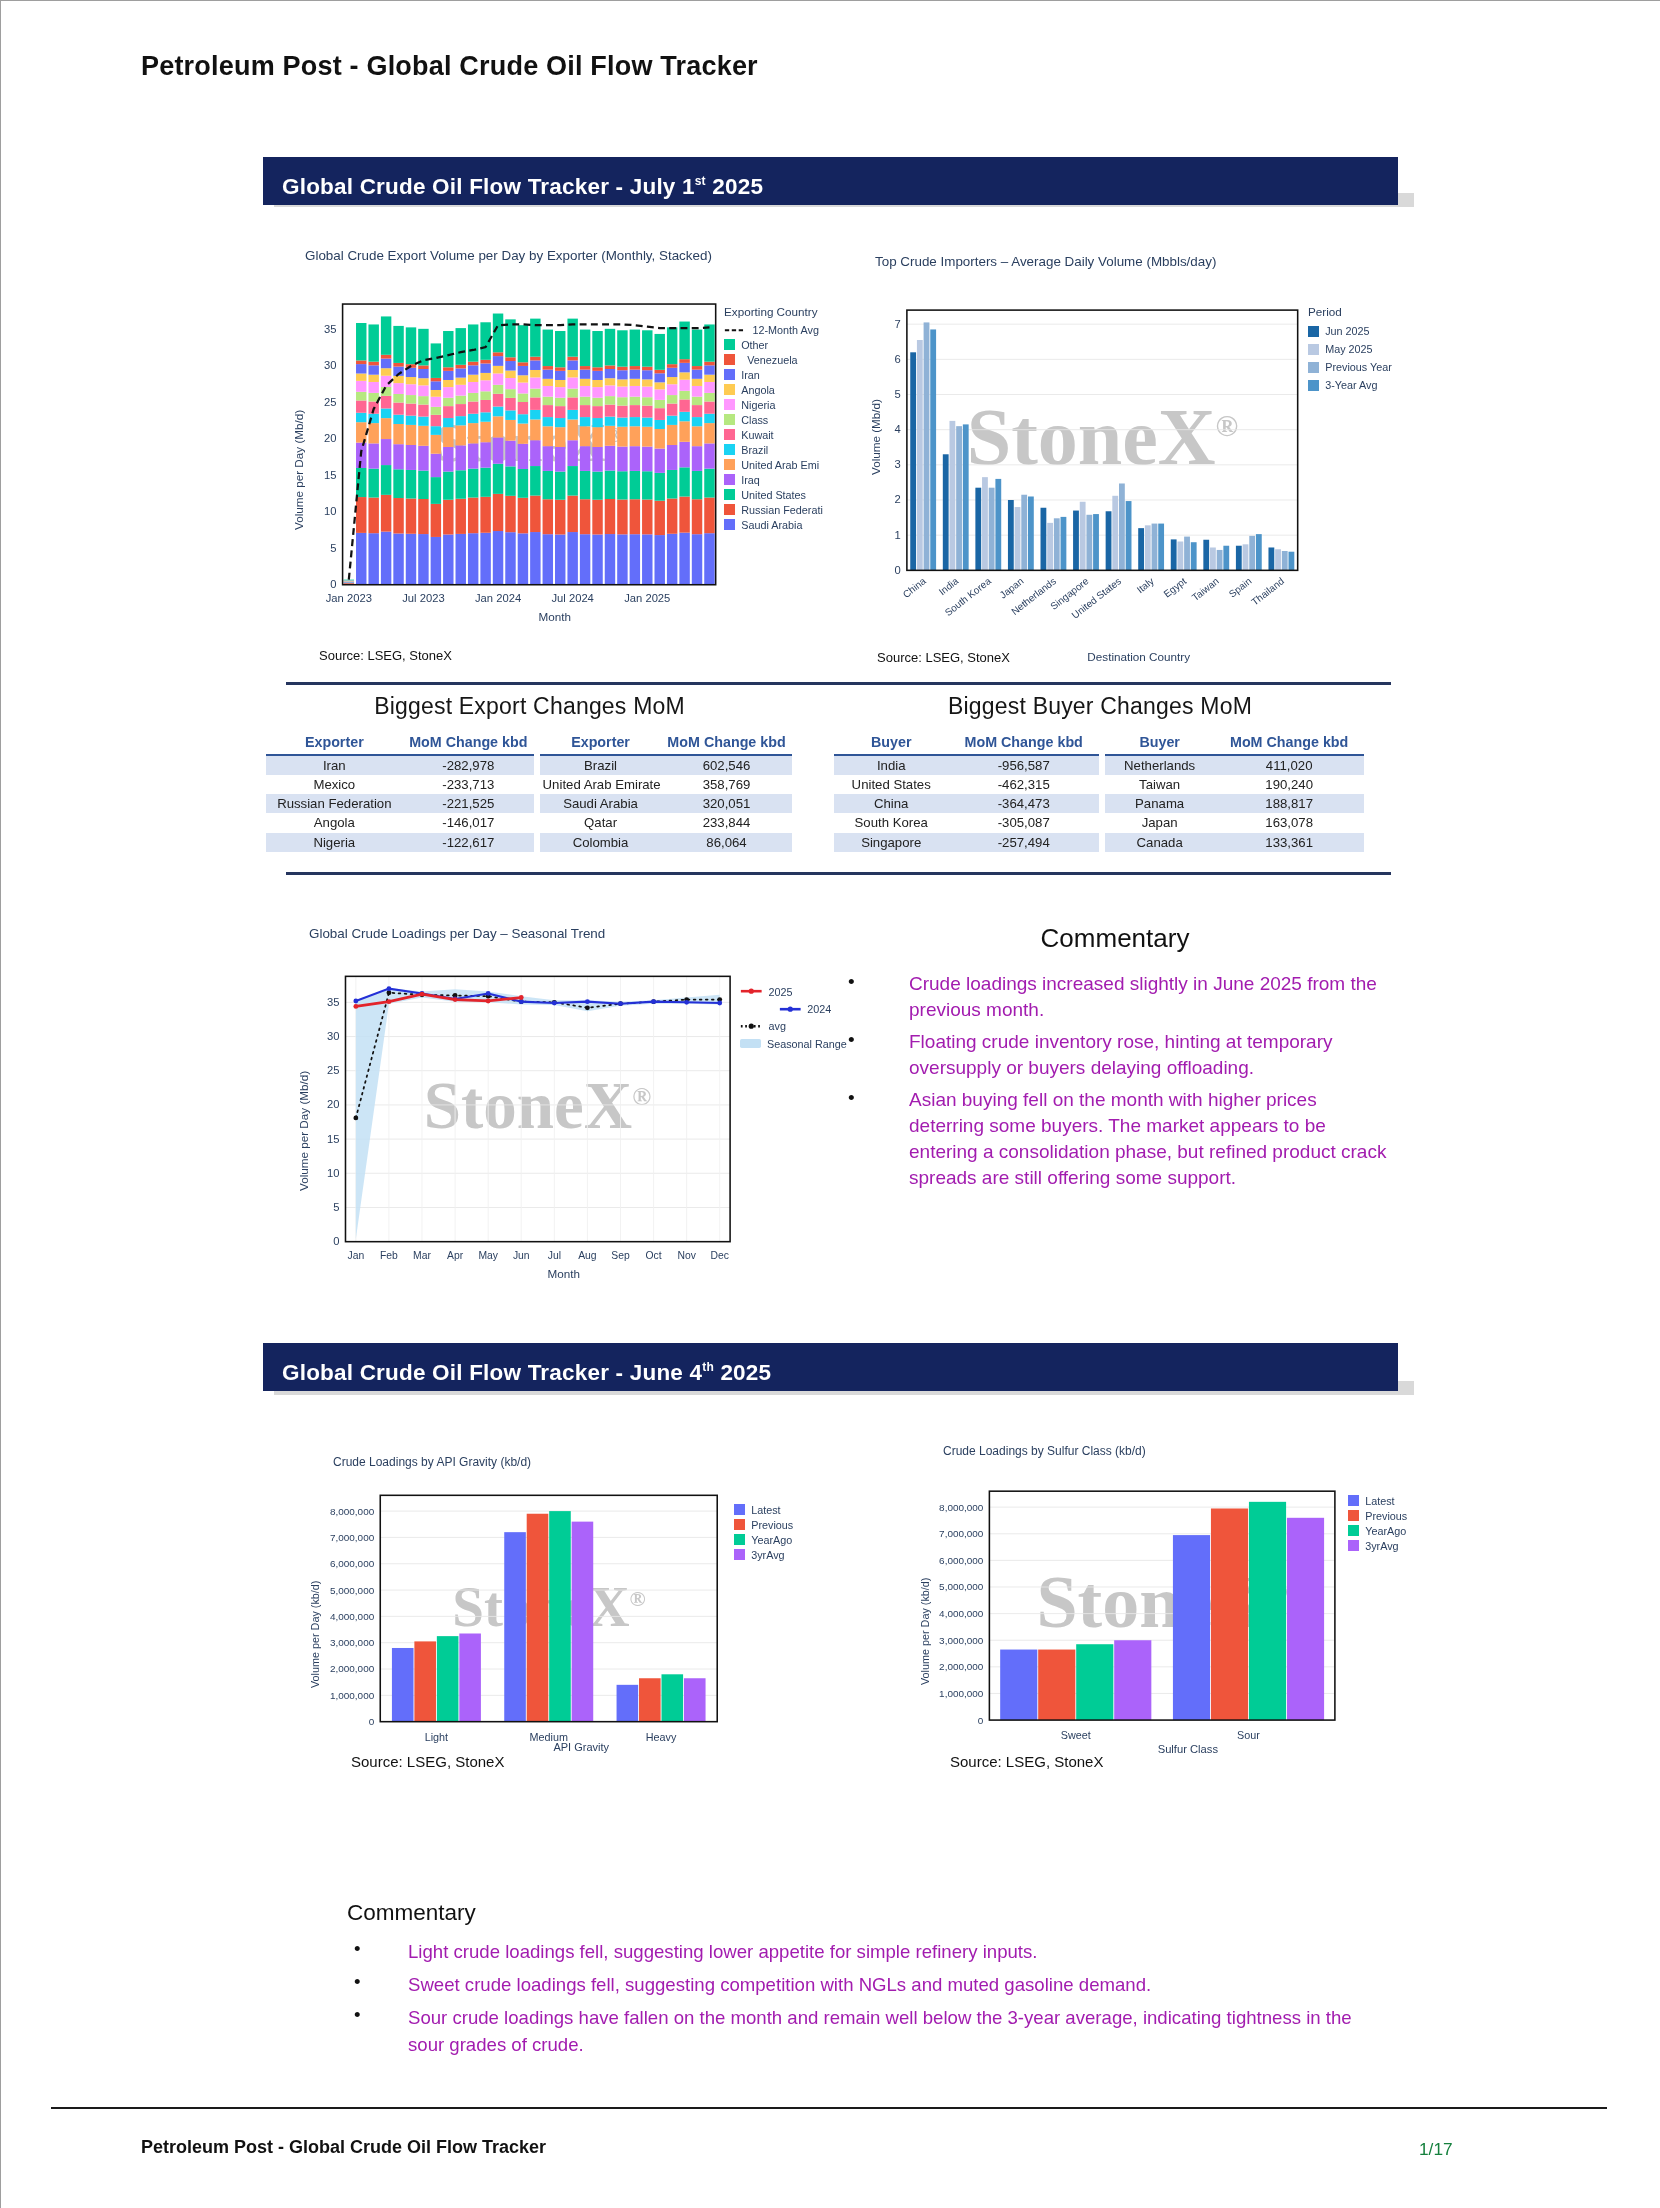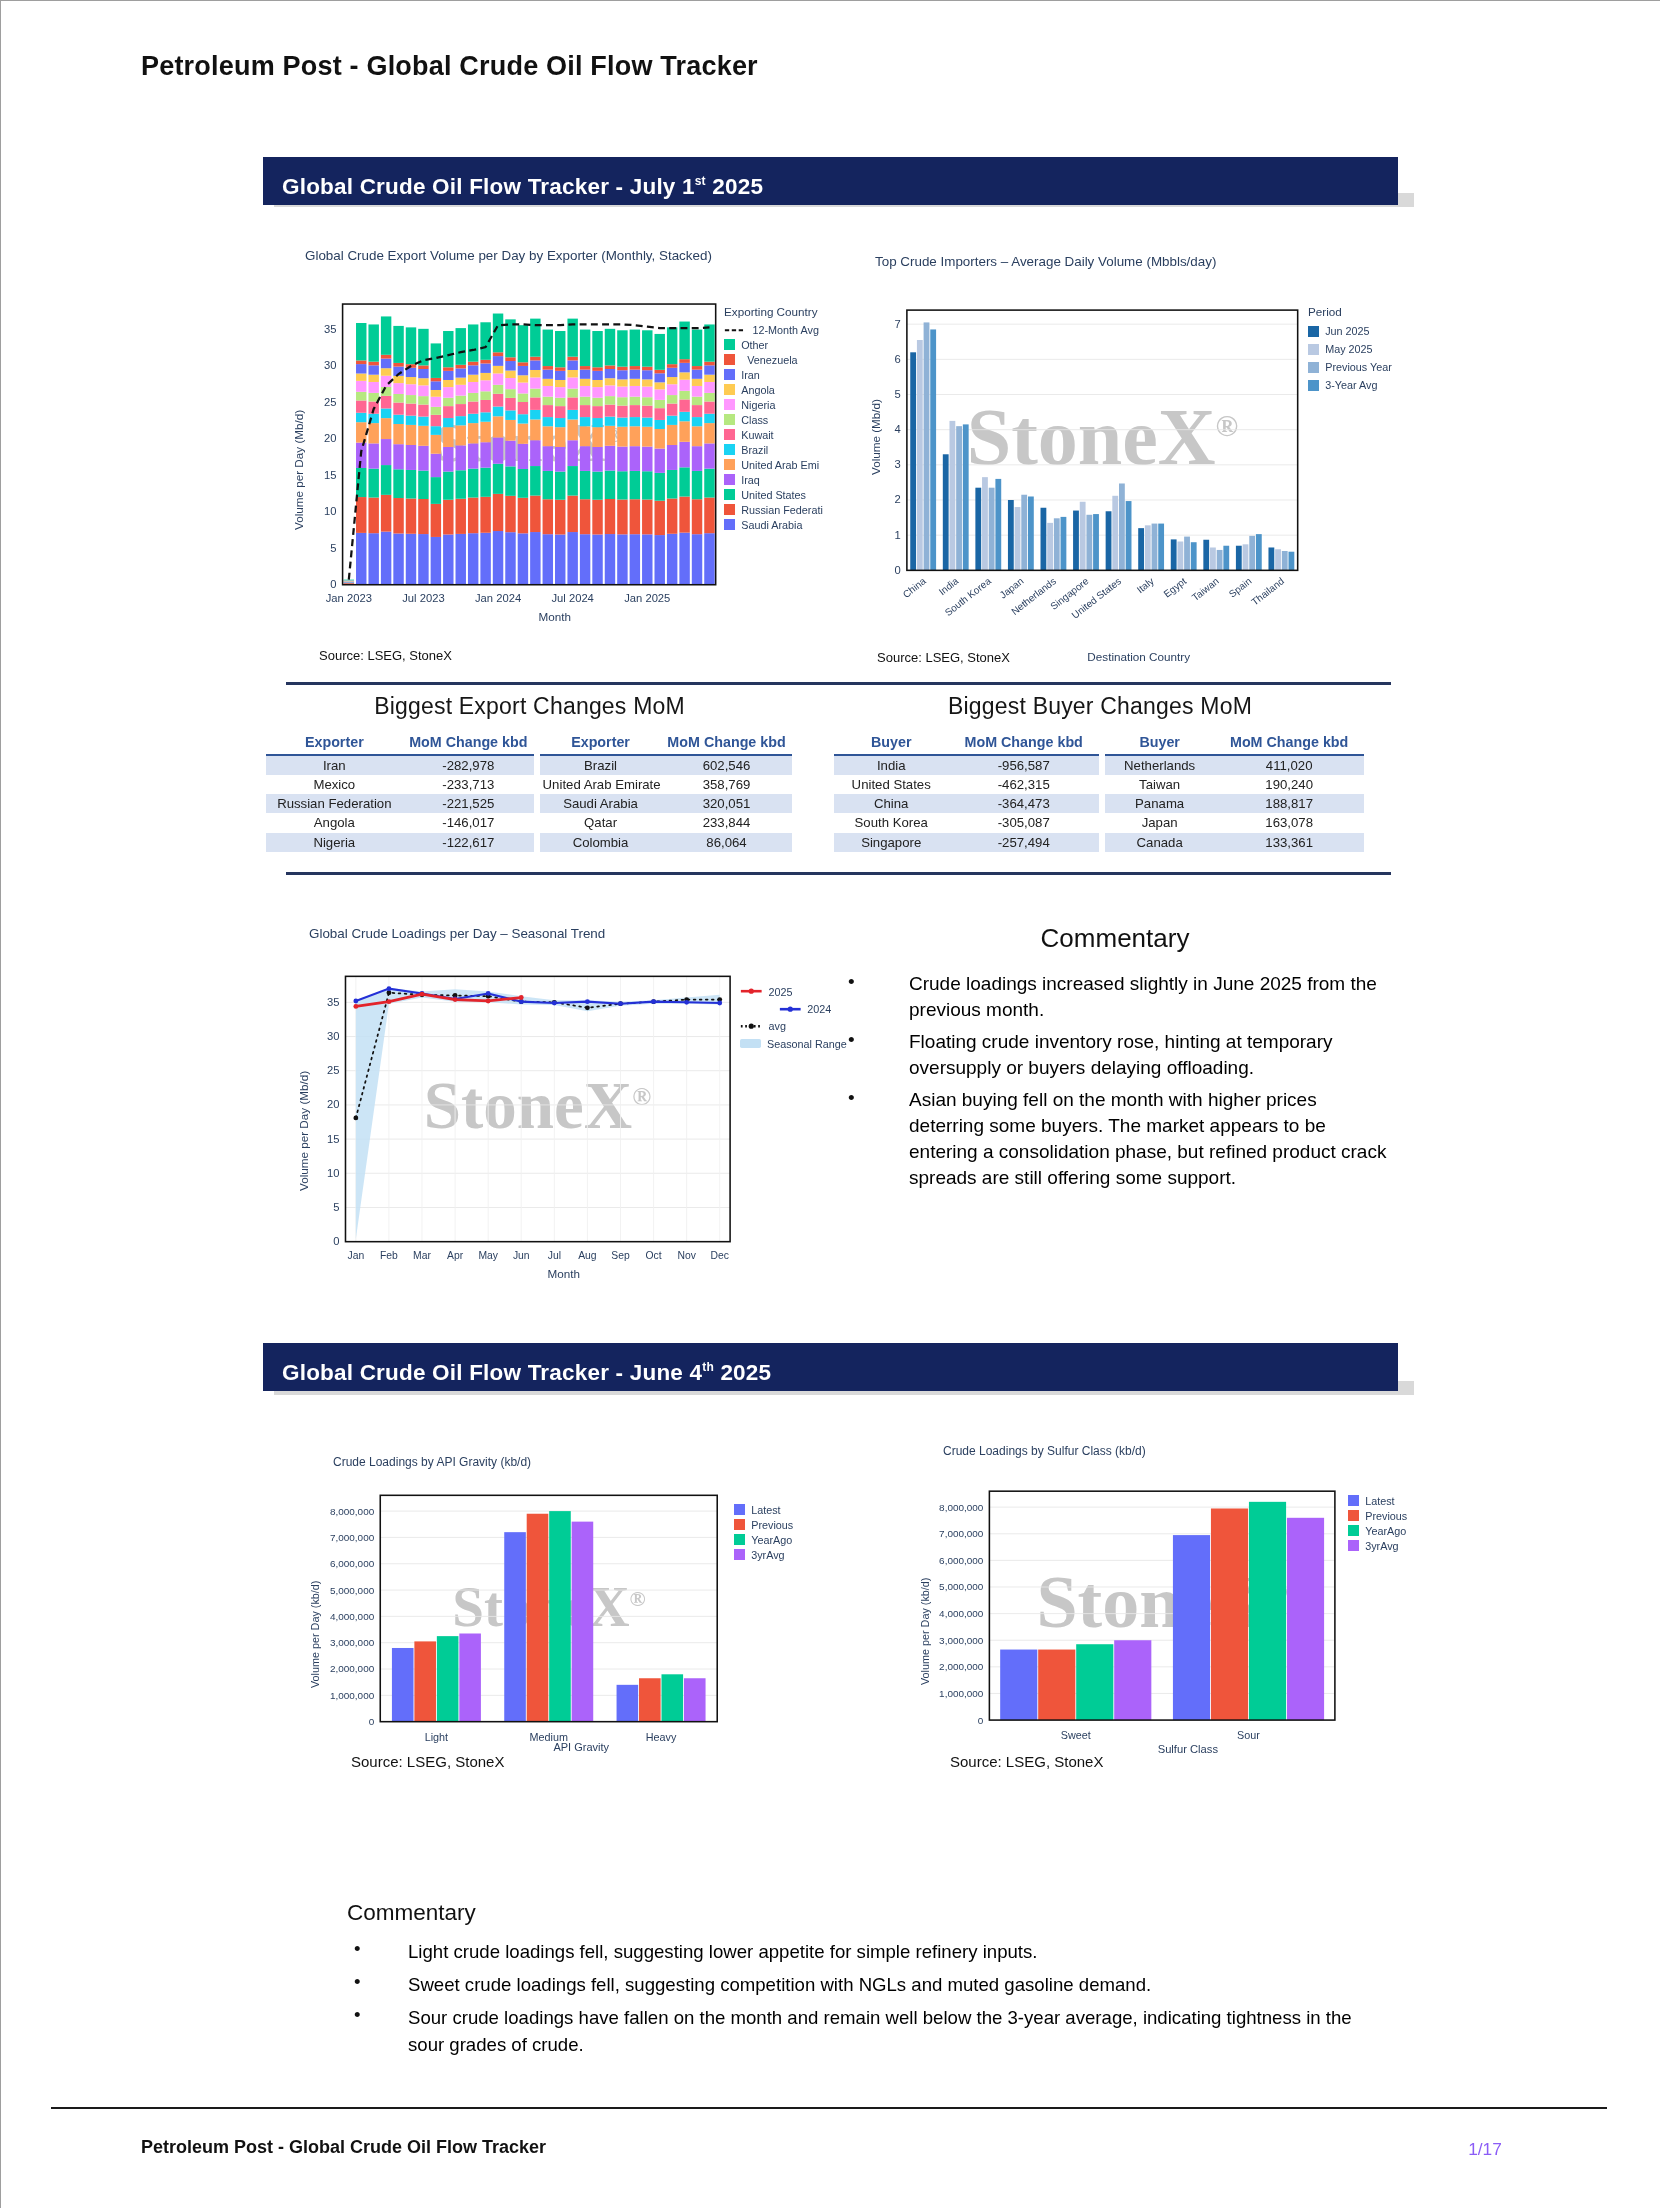--- a/index.html
+++ b/index.html
@@ -32,26 +32,26 @@
   table.dtable{border-collapse:collapse;table-layout:fixed;width:100%;}
   table.dtable th{color:#2F5597;font-weight:700;font-size:14.3px;text-align:center;
       border-bottom:2.2px solid #2F5597;padding:0.9px 1.7px 4.3px;}
   table.dtable td{font-size:13.2px;color:#222;text-align:center;padding:0.9px 2.6px;height:17.3px;
       white-space:nowrap;overflow:hidden;}
   table.dtable tbody tr:nth-child(odd) td{background:#D9E2F2;}
   .cm-title{font-size:26px;color:#111;text-align:center;}
   .cm2-title{font-size:22.5px;color:#111;}
   .cm-item{display:flex;margin-bottom:6px;}
   .cm-dot{flex:0 0 61px;font-size:19px;color:#111;padding-left:12px;}
-  .cm-text{flex:1;font-size:19px;line-height:26px;color:#000000;}
+  .cm-text{flex:1;font-size:19px;line-height:26px;color:#a21caf;}
   .cm2 .cm-dot{flex:0 0 54px;padding-left:7px;font-size:18.6px;}
   .cm2 .cm-text{font-size:18.6px;line-height:27px;}
   .footer-line{background:#1a1a1a;height:1.7px;}
   .footer-text{font-size:18px;font-weight:700;color:#111;}
-  .footer-page{font-size:17.3px;color:#8b5cf6;text-align:center;}
+  .footer-page{font-size:17.3px;color:#15803d;text-align:left;}
 </style>
 </head>
 <body>
 
 <div id="page">
 
   <div class="abs h1" style="left:140px;top:50px;">Petroleum Post - Global Crude Oil Flow Tracker</div>
 
   <div class="abs banner-shadow" style="left:273px;top:192px;width:1140px;height:14px;"></div>
   <div class="abs banner" style="left:262px;top:156px;width:1116px;height:48px;">

